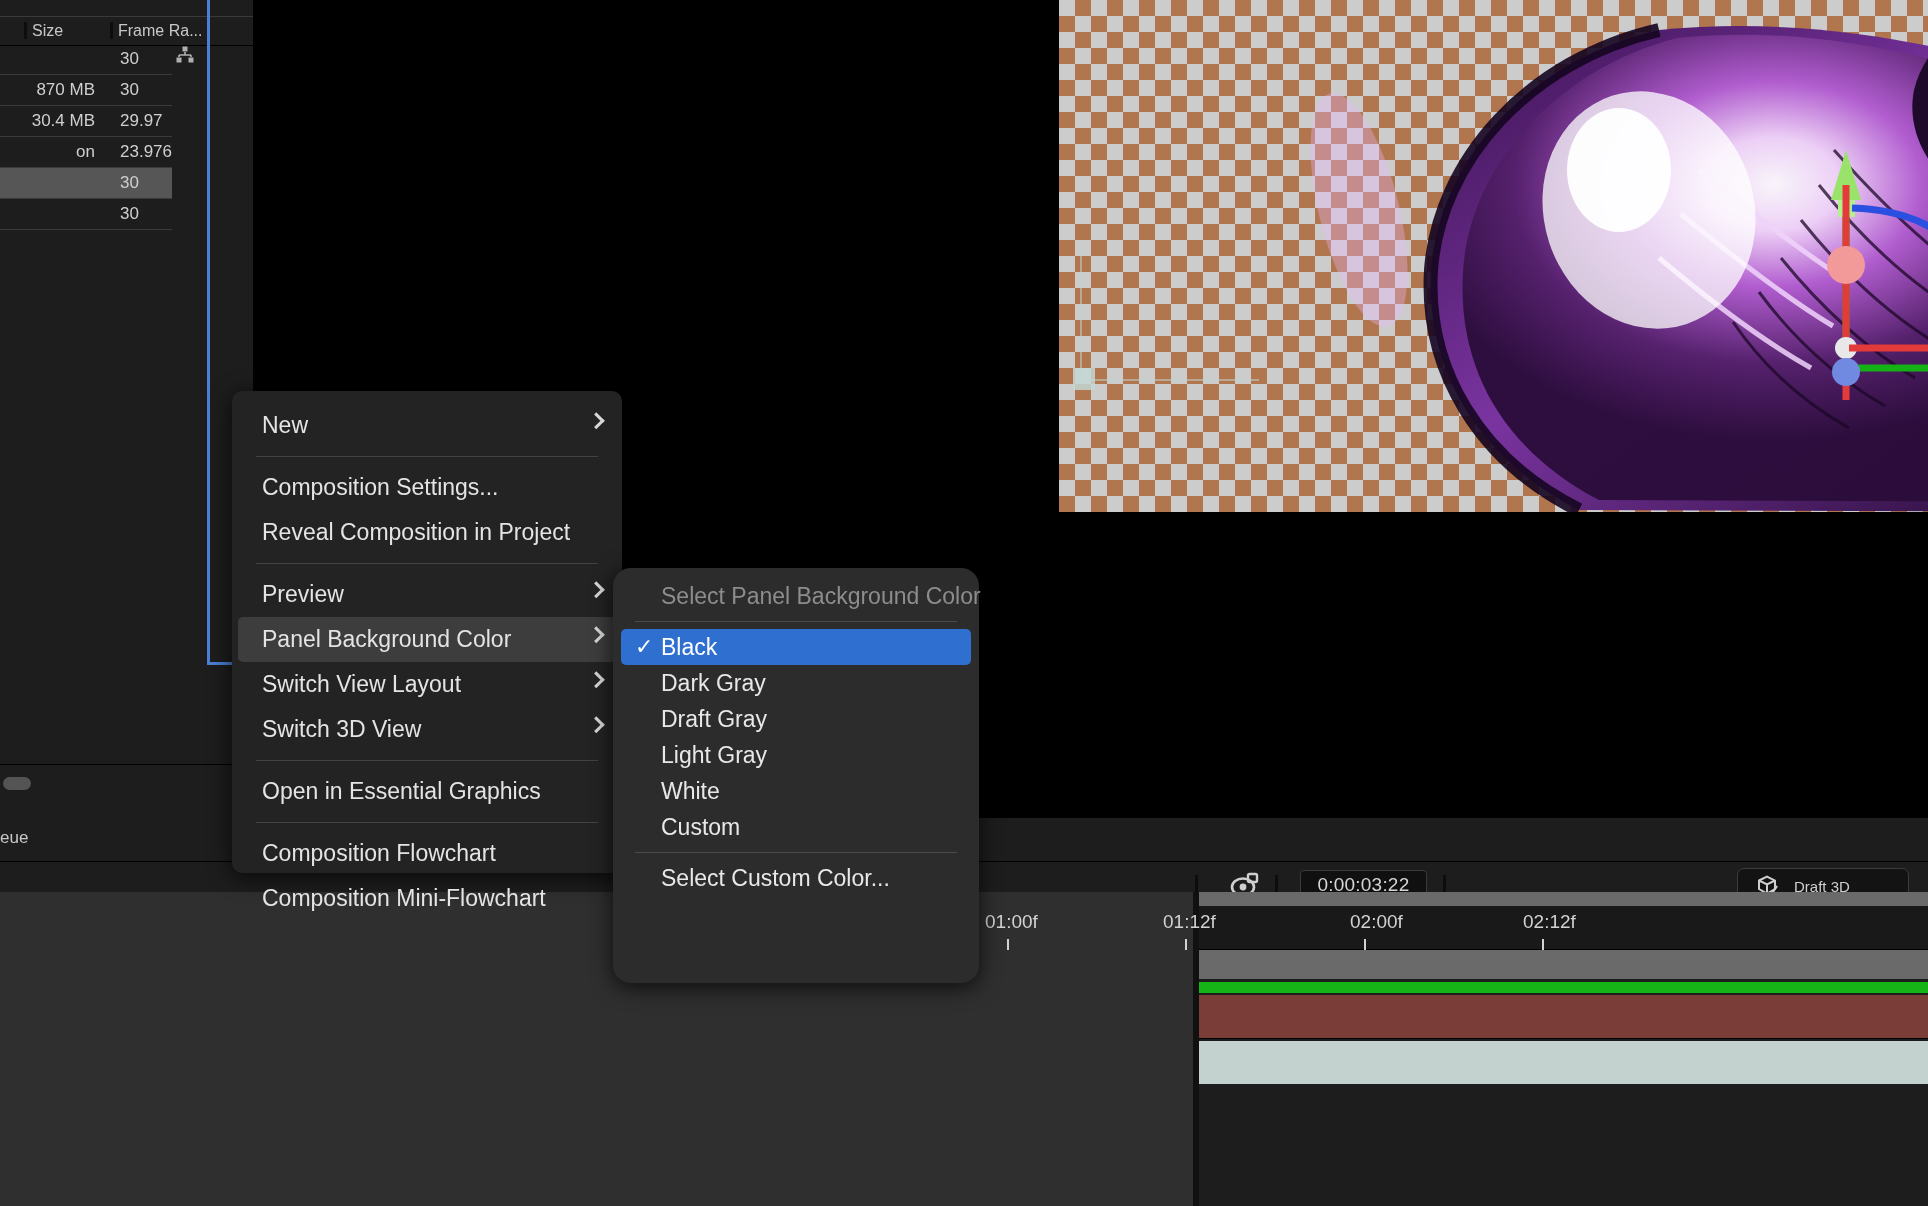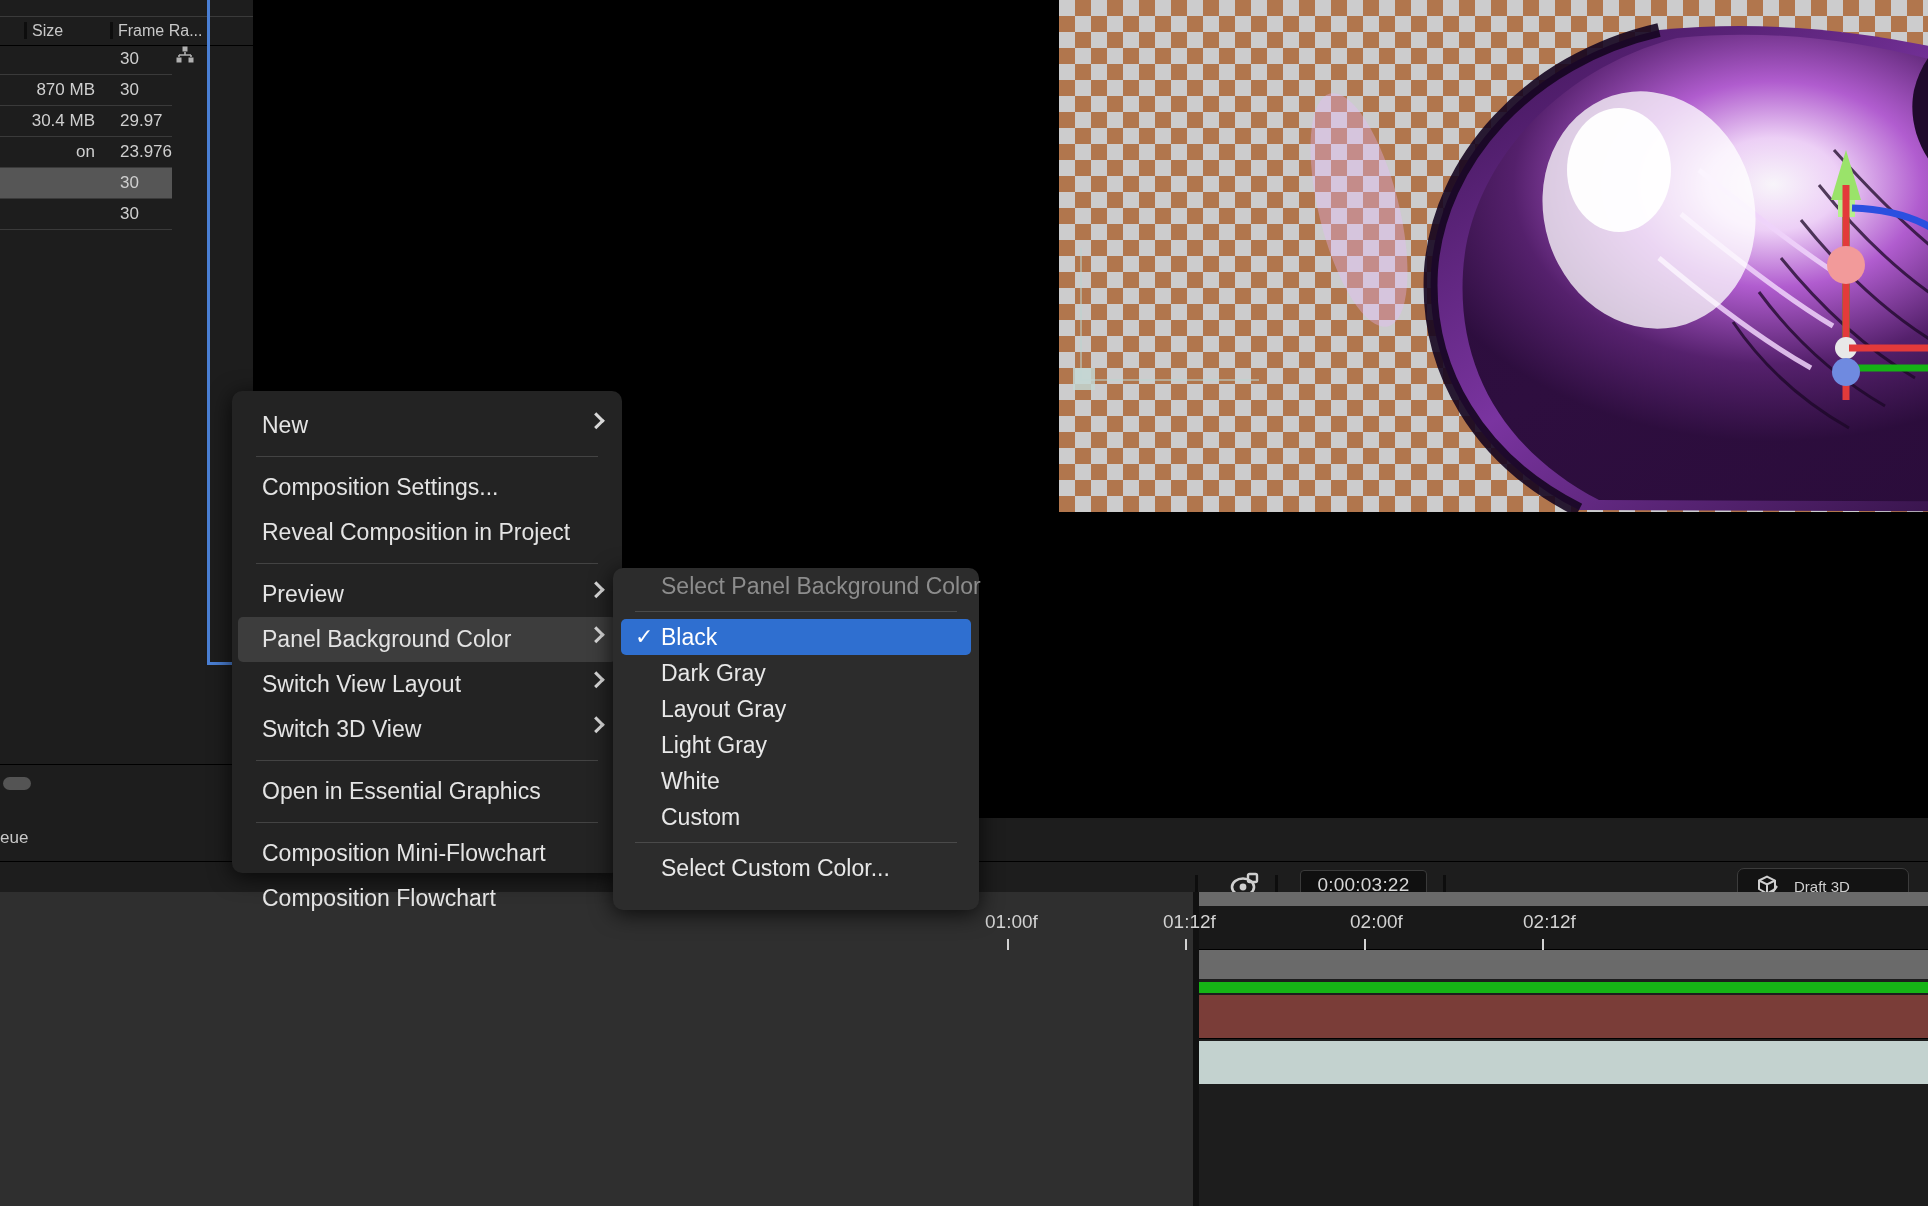--- a/index.html
+++ b/index.html
@@ -161,24 +161,24 @@
   .mi.hl { background:#3d3d3d; }
   .mi .chev {
     position:absolute; right:18px; top:50%; transform:translateY(-50%);
     width:12px; height:12px; border-right:3px solid #d8d8d8; border-top:3px solid #d8d8d8;
     transform-origin:center; rotate:45deg; margin-top:-7px;
   }
   .msep { height:1px; background:#434343; margin:8px 24px; }
 
   
   #sub-menu {
-    position:absolute; left:613px; top:568px; width:366px; height:342px;
-    background:#2c2c2c; border-radius:10px;
+    position:absolute; left:613px; top:568px; width:366px; height:415px;
+    background:#2c2c2c; border-radius:18px;
     box-shadow: 0 4px 22px rgba(0,0,0,.75);
-    padding: 0 0;
+    padding: 10px 0;
   }
   .smi {
     position:relative; height:36px; display:flex; align-items:center;
     padding-left:40px; color:#e8e8e8; font-size:23px; white-space:nowrap;
     margin:0 8px; border-radius:5px;
   }
   .smi.header { color:#8d8d8d; padding-left:40px; }
   .smi.sel { background:#2f6fd0; color:#fff; }
   .smi .tick {
     position:absolute; left:14px; top:50%; transform:translateY(-50%);
@@ -428,39 +428,39 @@
       <div class="mi">
         <span>Switch 3D View</span>
         <i class="chev"></i>
       </div>
       <div class="msep"></div>
       <div class="mi">
         <span>Open in Essential Graphics</span>
       </div>
       <div class="msep"></div>
       <div class="mi">
+        <span>Composition Flowchart</span>
+      </div>
+      <div class="mi">
         <span>Composition Mini-Flowchart</span>
-      </div>
-      <div class="mi">
-        <span>Composition Flowchart</span>
       </div>
     </div>
 
   <div id="sub-menu">
       <div class="smi header">Select Panel Background Color</div>
       <div class="ssep"></div>
       <div class="smi sel">
         <span class="tick">✓</span>
         <span>Black</span>
       </div>
       <div class="smi">
         <span>Dark Gray</span>
       </div>
       <div class="smi">
-        <span>Layout Gray</span>
+        <span>Draft Gray</span>
       </div>
       <div class="smi">
         <span>Light Gray</span>
       </div>
       <div class="smi">
         <span>White</span>
       </div>
       <div class="smi">
         <span>Custom</span>
       </div>

